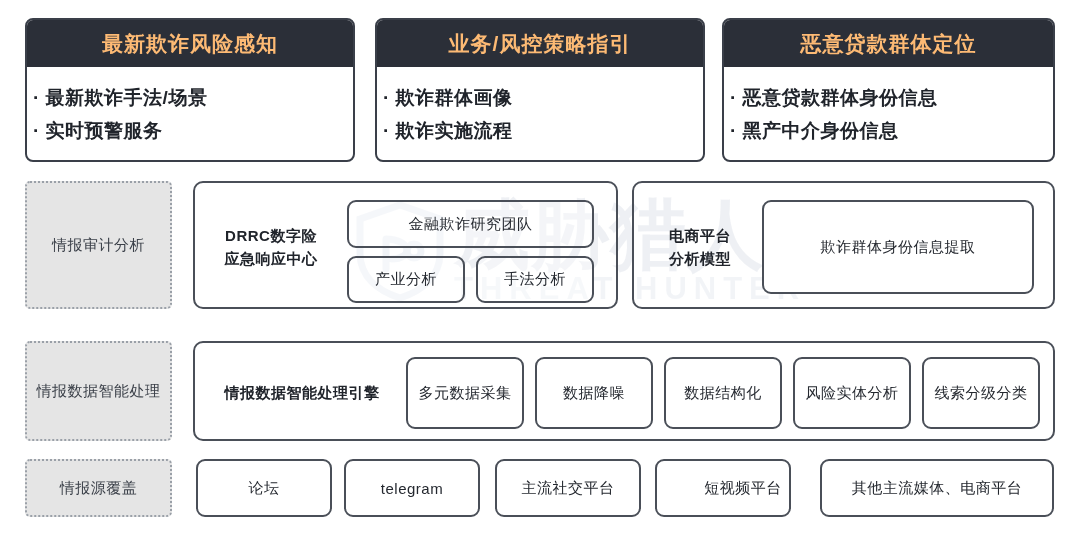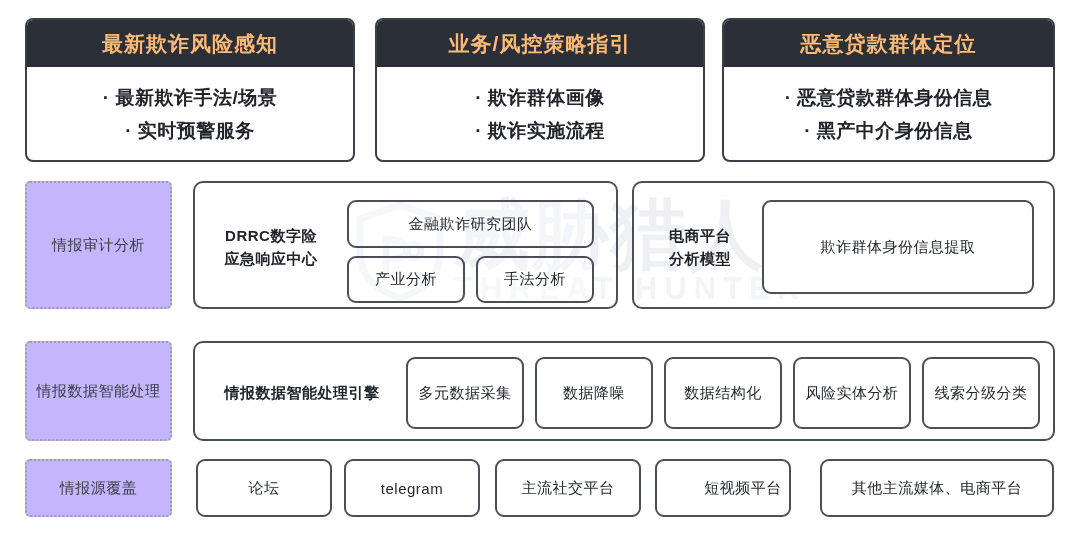--- a/index.html
+++ b/index.html
@@ -55,38 +55,38 @@
   .card-head{
     background:#2b2f38;
     color:#fdba74;
     height:47px;
     display:flex;align-items:center;justify-content:center;
     font-size:21px;font-weight:700;letter-spacing:1px;
   }
   .card-body{
     height:95px;
     display:flex;flex-direction:column;
-    align-items:center;justify-content:center;
+    align-items:flex-start;justify-content:center;
     gap:7px;
     padding:0 6px;
   }
   .bullet{
     font-size:19px;font-weight:700;color:#20242b;
     white-space:nowrap;letter-spacing:.5px;
   }
   .bullet::before{content:"·\00a0";font-weight:700;}
 
   
   .row{position:absolute;left:0;width:1080px;z-index:2;}
   .label-box{
     position:absolute;
     left:25px;
     border:2px dotted #9aa0a8;
     border-radius:5px;
-    background:#c4b5fd;
+    background:#e5e5e5;
     box-sizing:border-box;
     display:flex;align-items:center;justify-content:center;
     font-size:15px;color:#3b4049;letter-spacing:.5px;
     white-space:nowrap;
   }
   .panel{
     position:absolute;
     border:2px solid #4a4f58;
     border-radius:10px;
     background:rgba(255,255,255,0);

